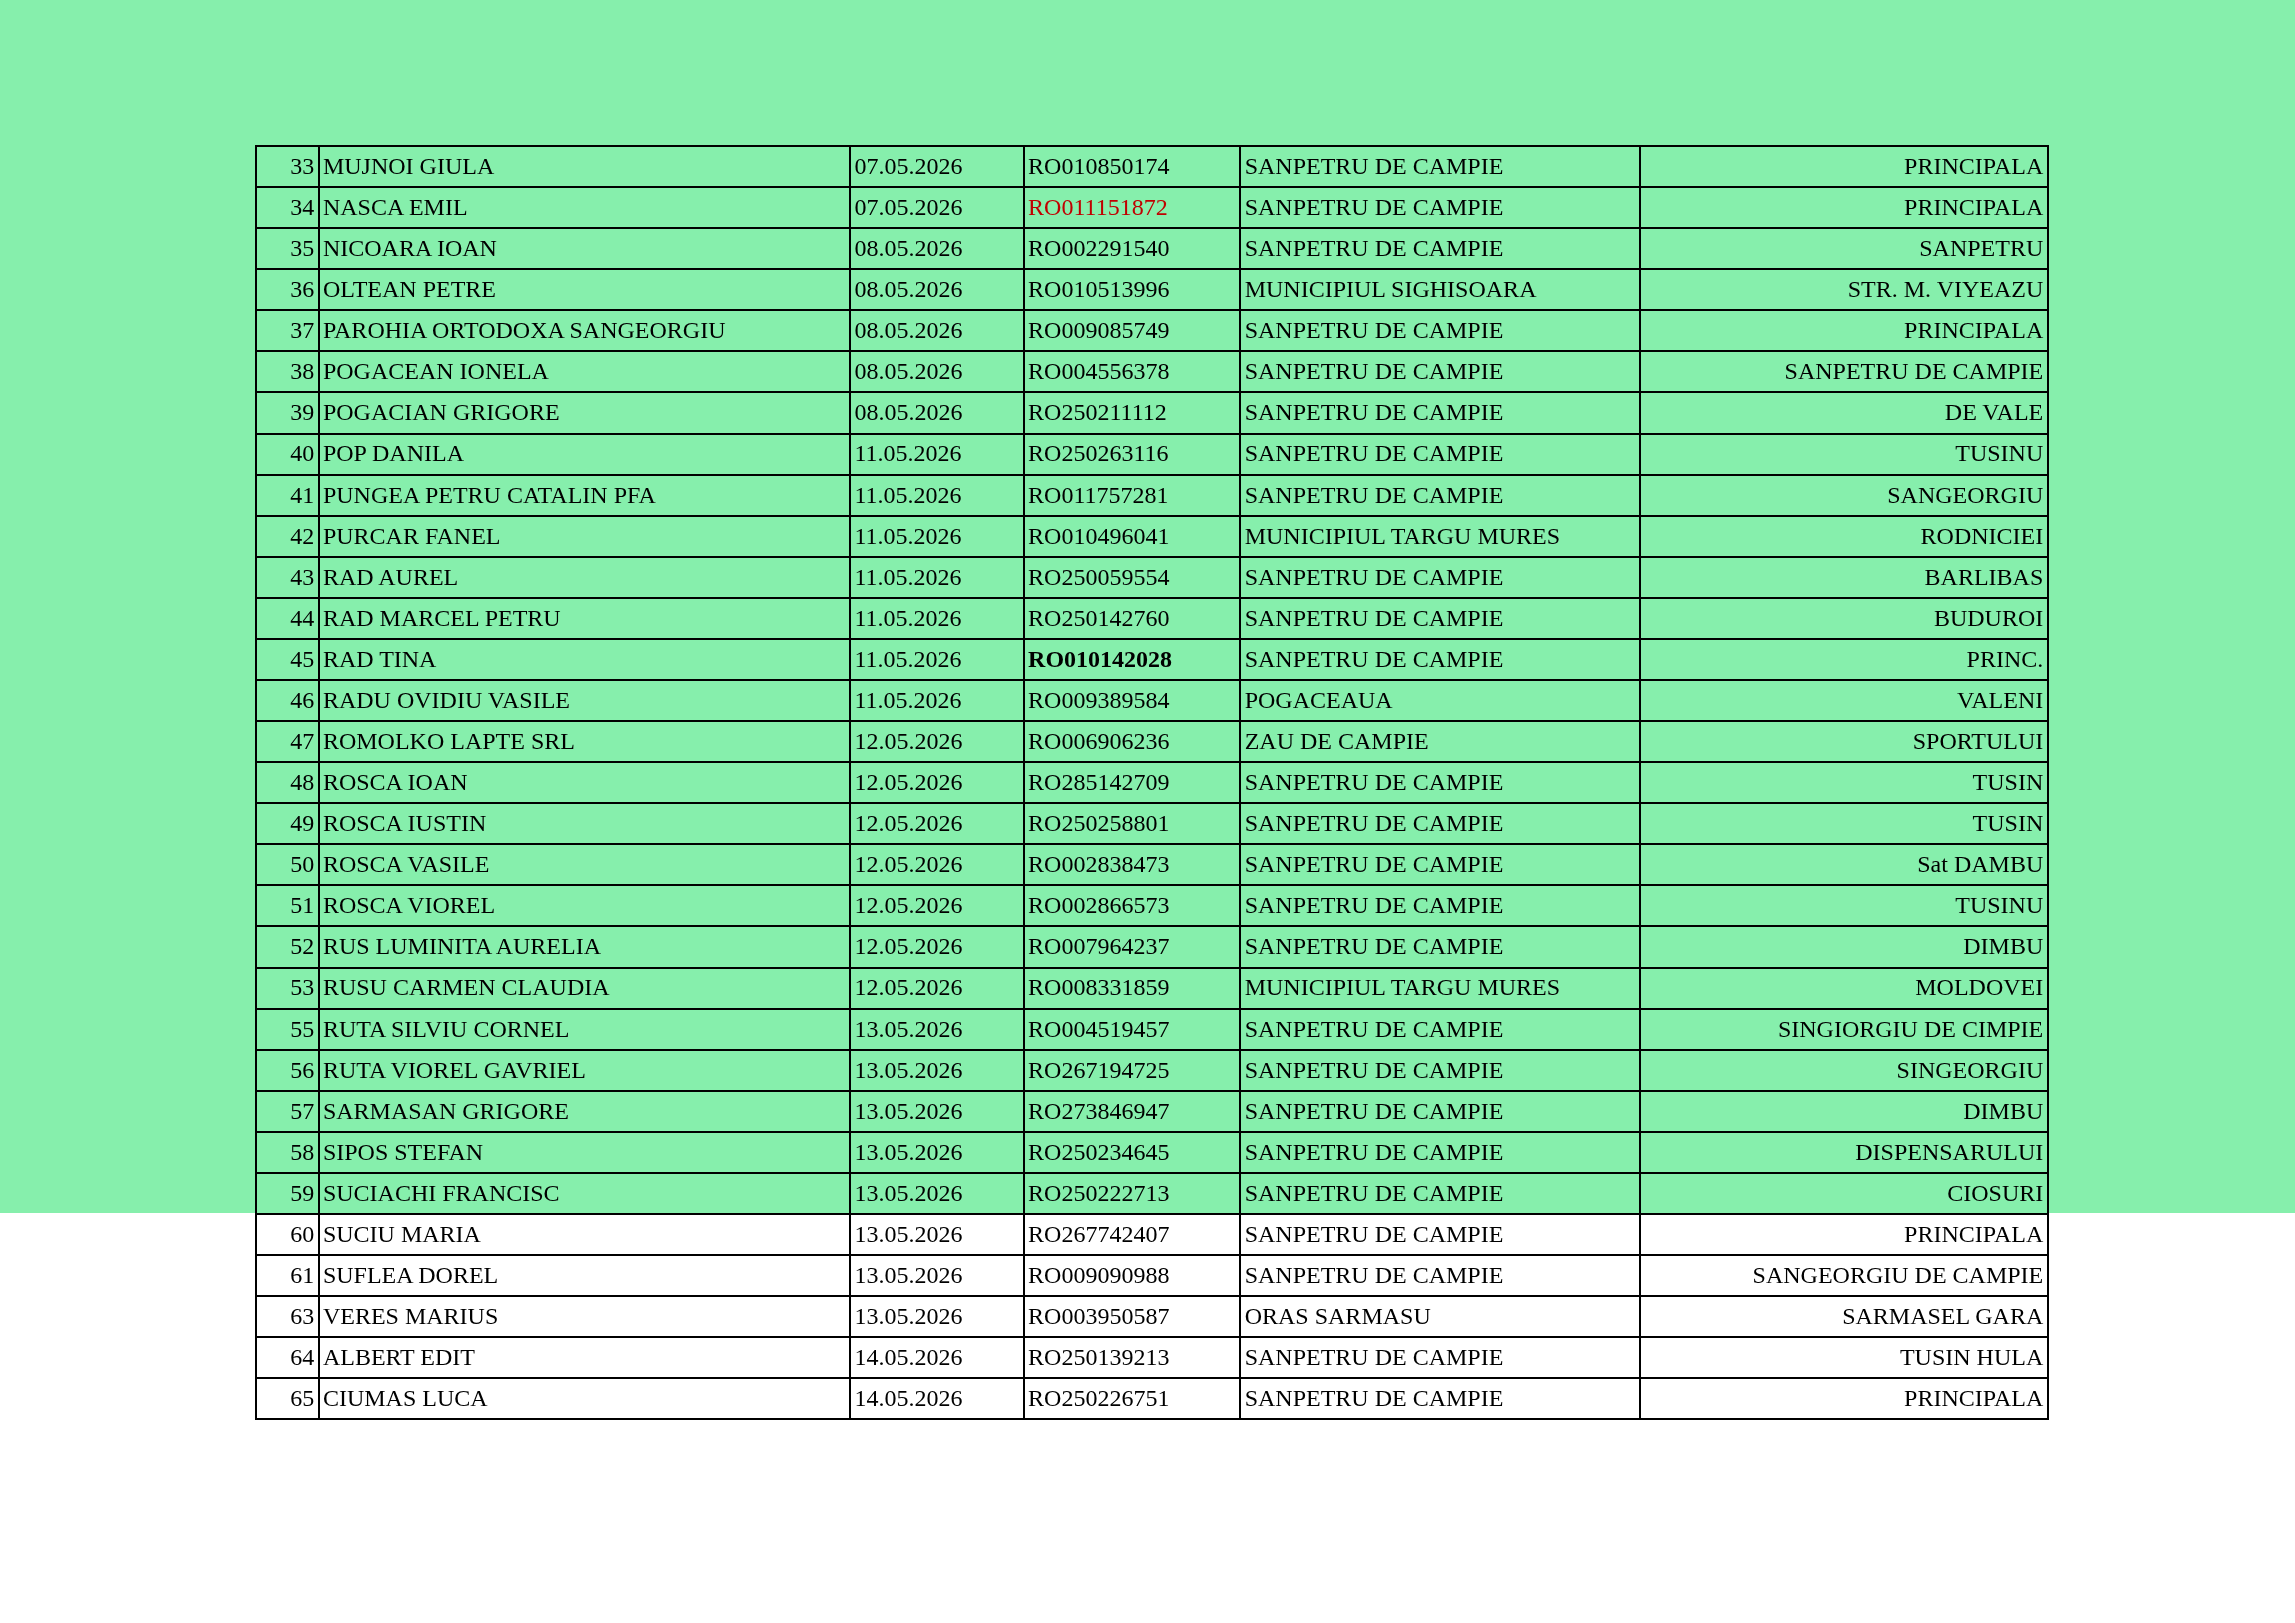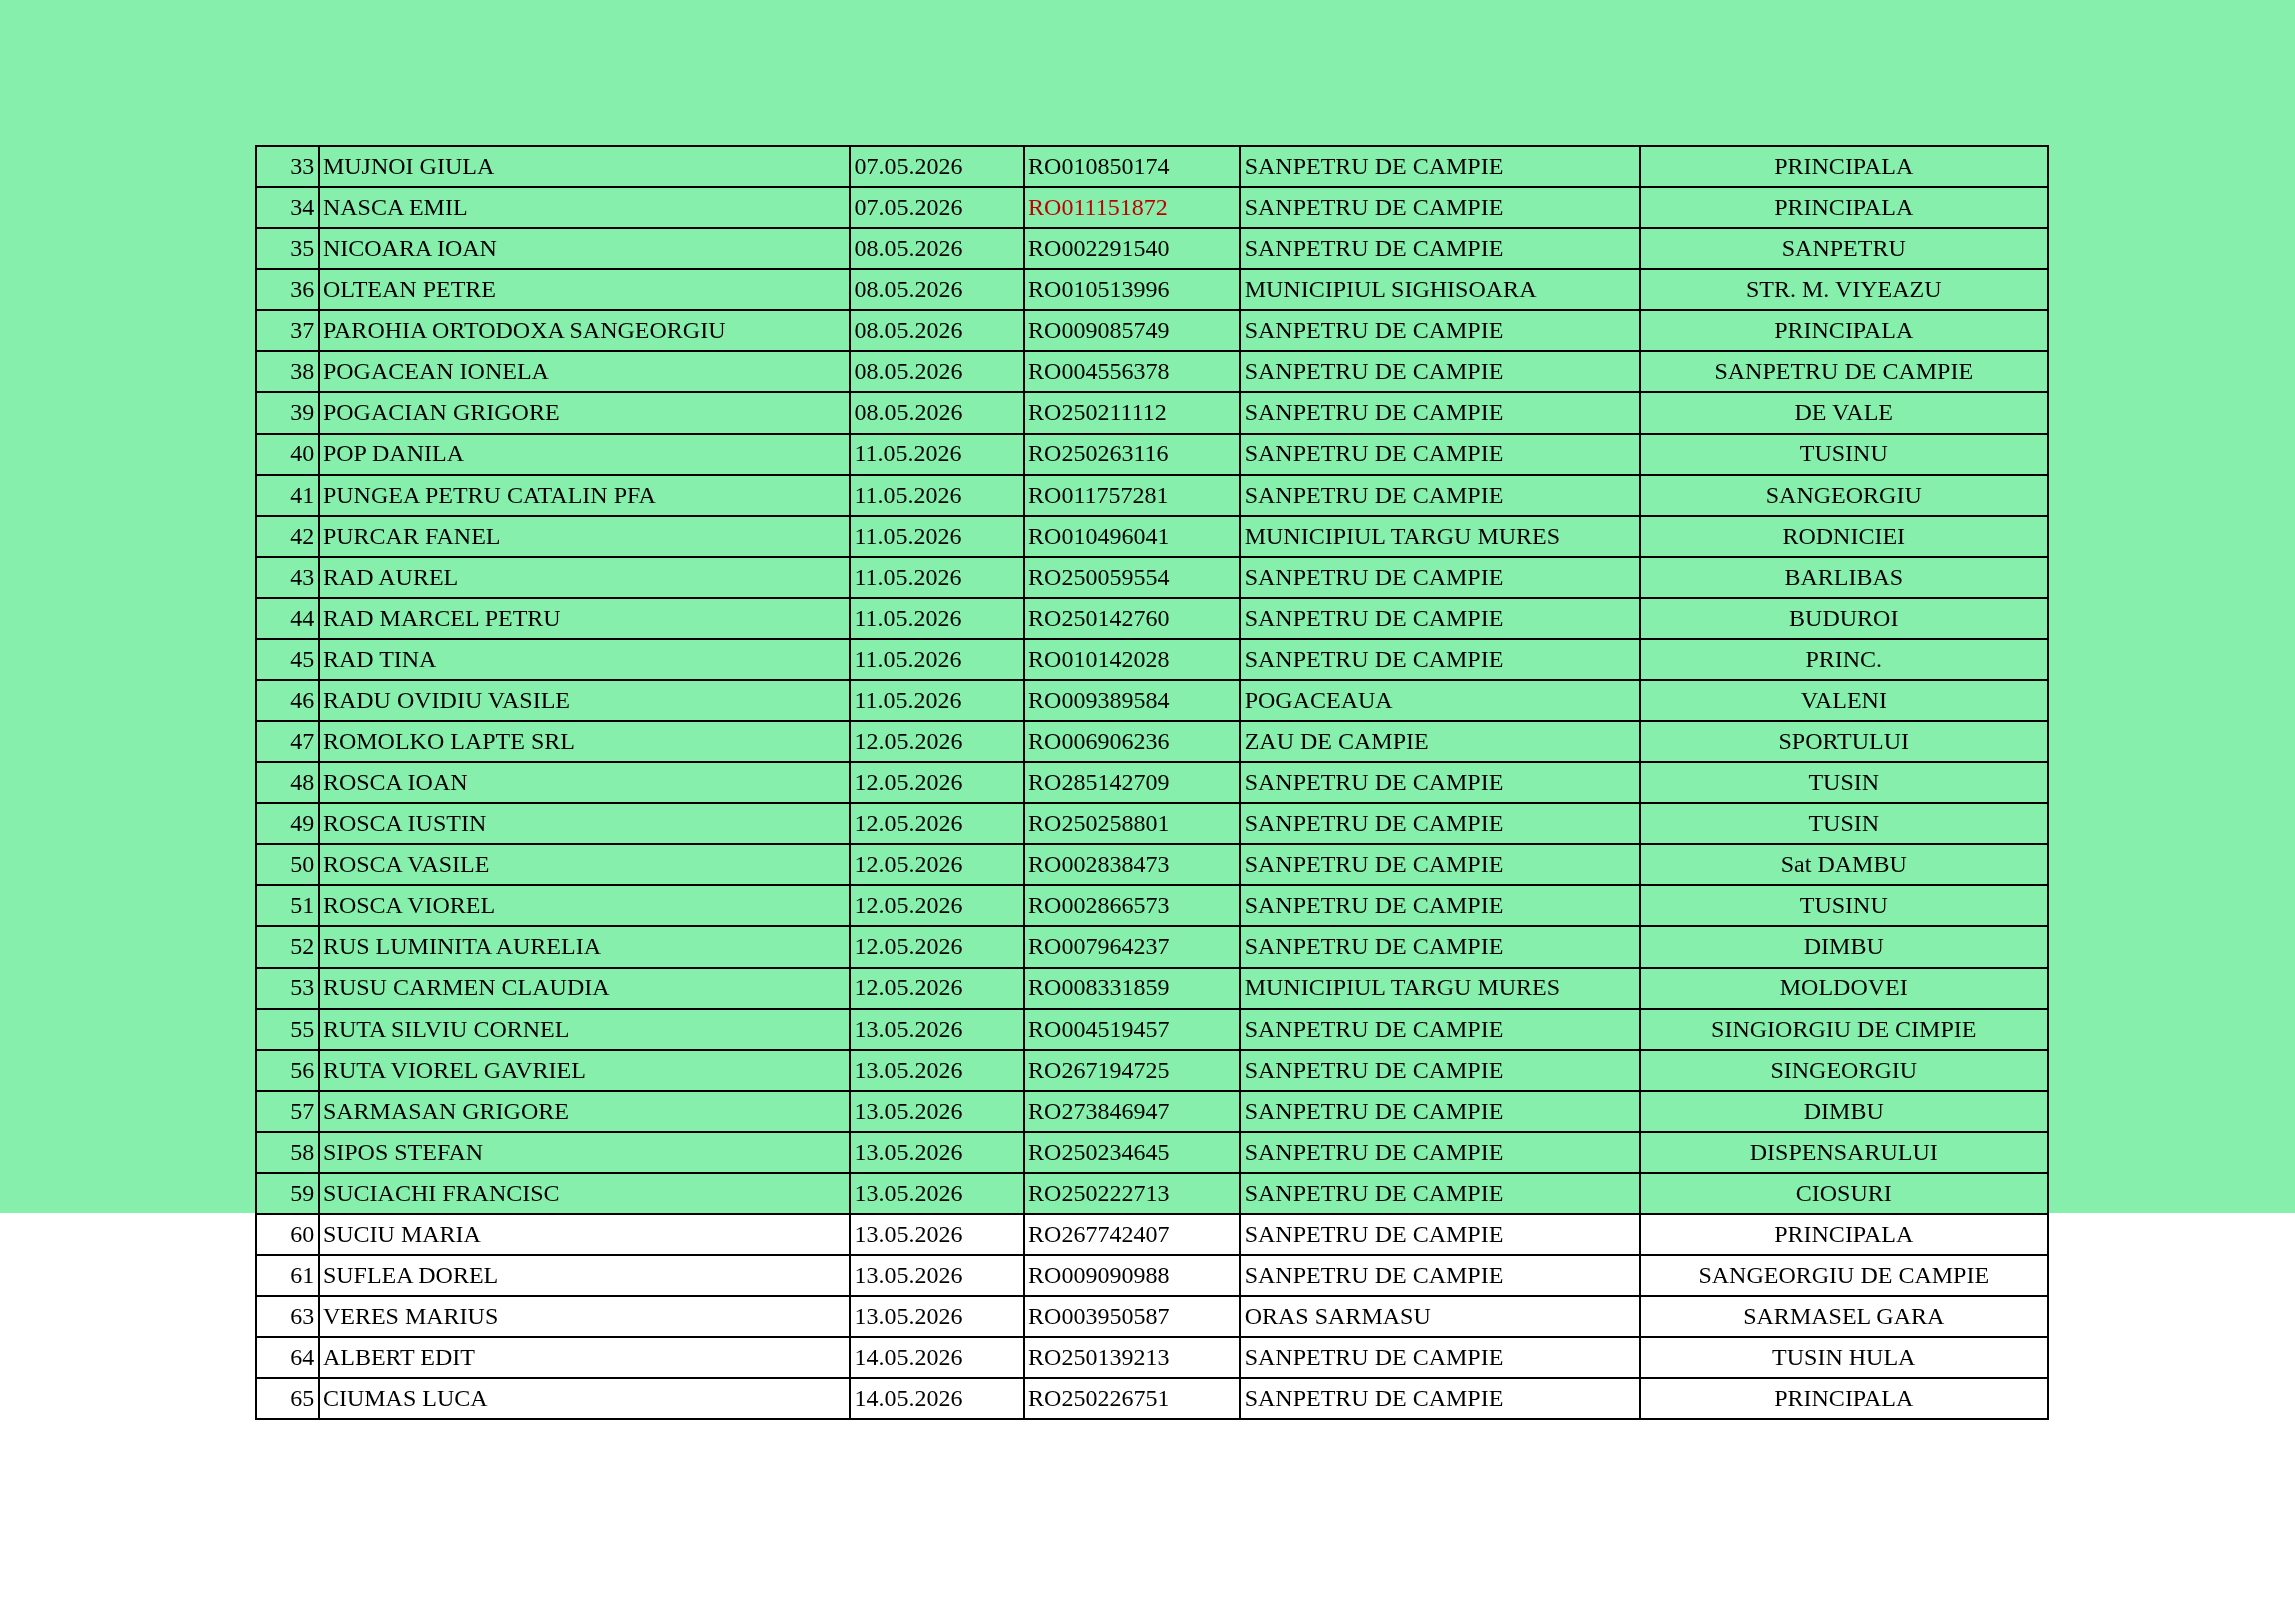--- a/index.html
+++ b/index.html
@@ -64,21 +64,21 @@
     text-align: left;
     padding-left: 7.9px;
   }
   td.c-loc {
     width: 391px;
     text-align: left;
     padding-left: 6.5px;
   }
   td.c-street {
     width: 399px;
-    text-align: center;
+    text-align: right;
     padding-left: 6.5px;
   }
 </style>
 </head>
 <body>
 
 <div class="sheet">
   <div class="table-wrap">
     <table class="reg">
       <tbody id="registry-body">
@@ -175,21 +175,21 @@
             <td class="c-name">RAD MARCEL PETRU</td>
             <td class="c-date">11.05.2026</td>
             <td class="c-code" style="color: rgb(0, 0, 0);">RO250142760</td>
             <td class="c-loc">SANPETRU DE CAMPIE</td>
             <td class="c-street">BUDUROI</td>
           </tr>
           <tr>
             <td class="c-idx">45</td>
             <td class="c-name">RAD TINA</td>
             <td class="c-date">11.05.2026</td>
-            <td class="c-code" style="color: rgb(0, 0, 0);">RO010142028</td>
+            <td class="c-code" style="color: rgb(0, 0, 0); font-weight: bold;">RO010142028</td>
             <td class="c-loc">SANPETRU DE CAMPIE</td>
             <td class="c-street">PRINC.</td>
           </tr>
           <tr>
             <td class="c-idx">46</td>
             <td class="c-name">RADU OVIDIU VASILE</td>
             <td class="c-date">11.05.2026</td>
             <td class="c-code" style="color: rgb(0, 0, 0);">RO009389584</td>
             <td class="c-loc">POGACEAUA</td>
             <td class="c-street">VALENI</td>

